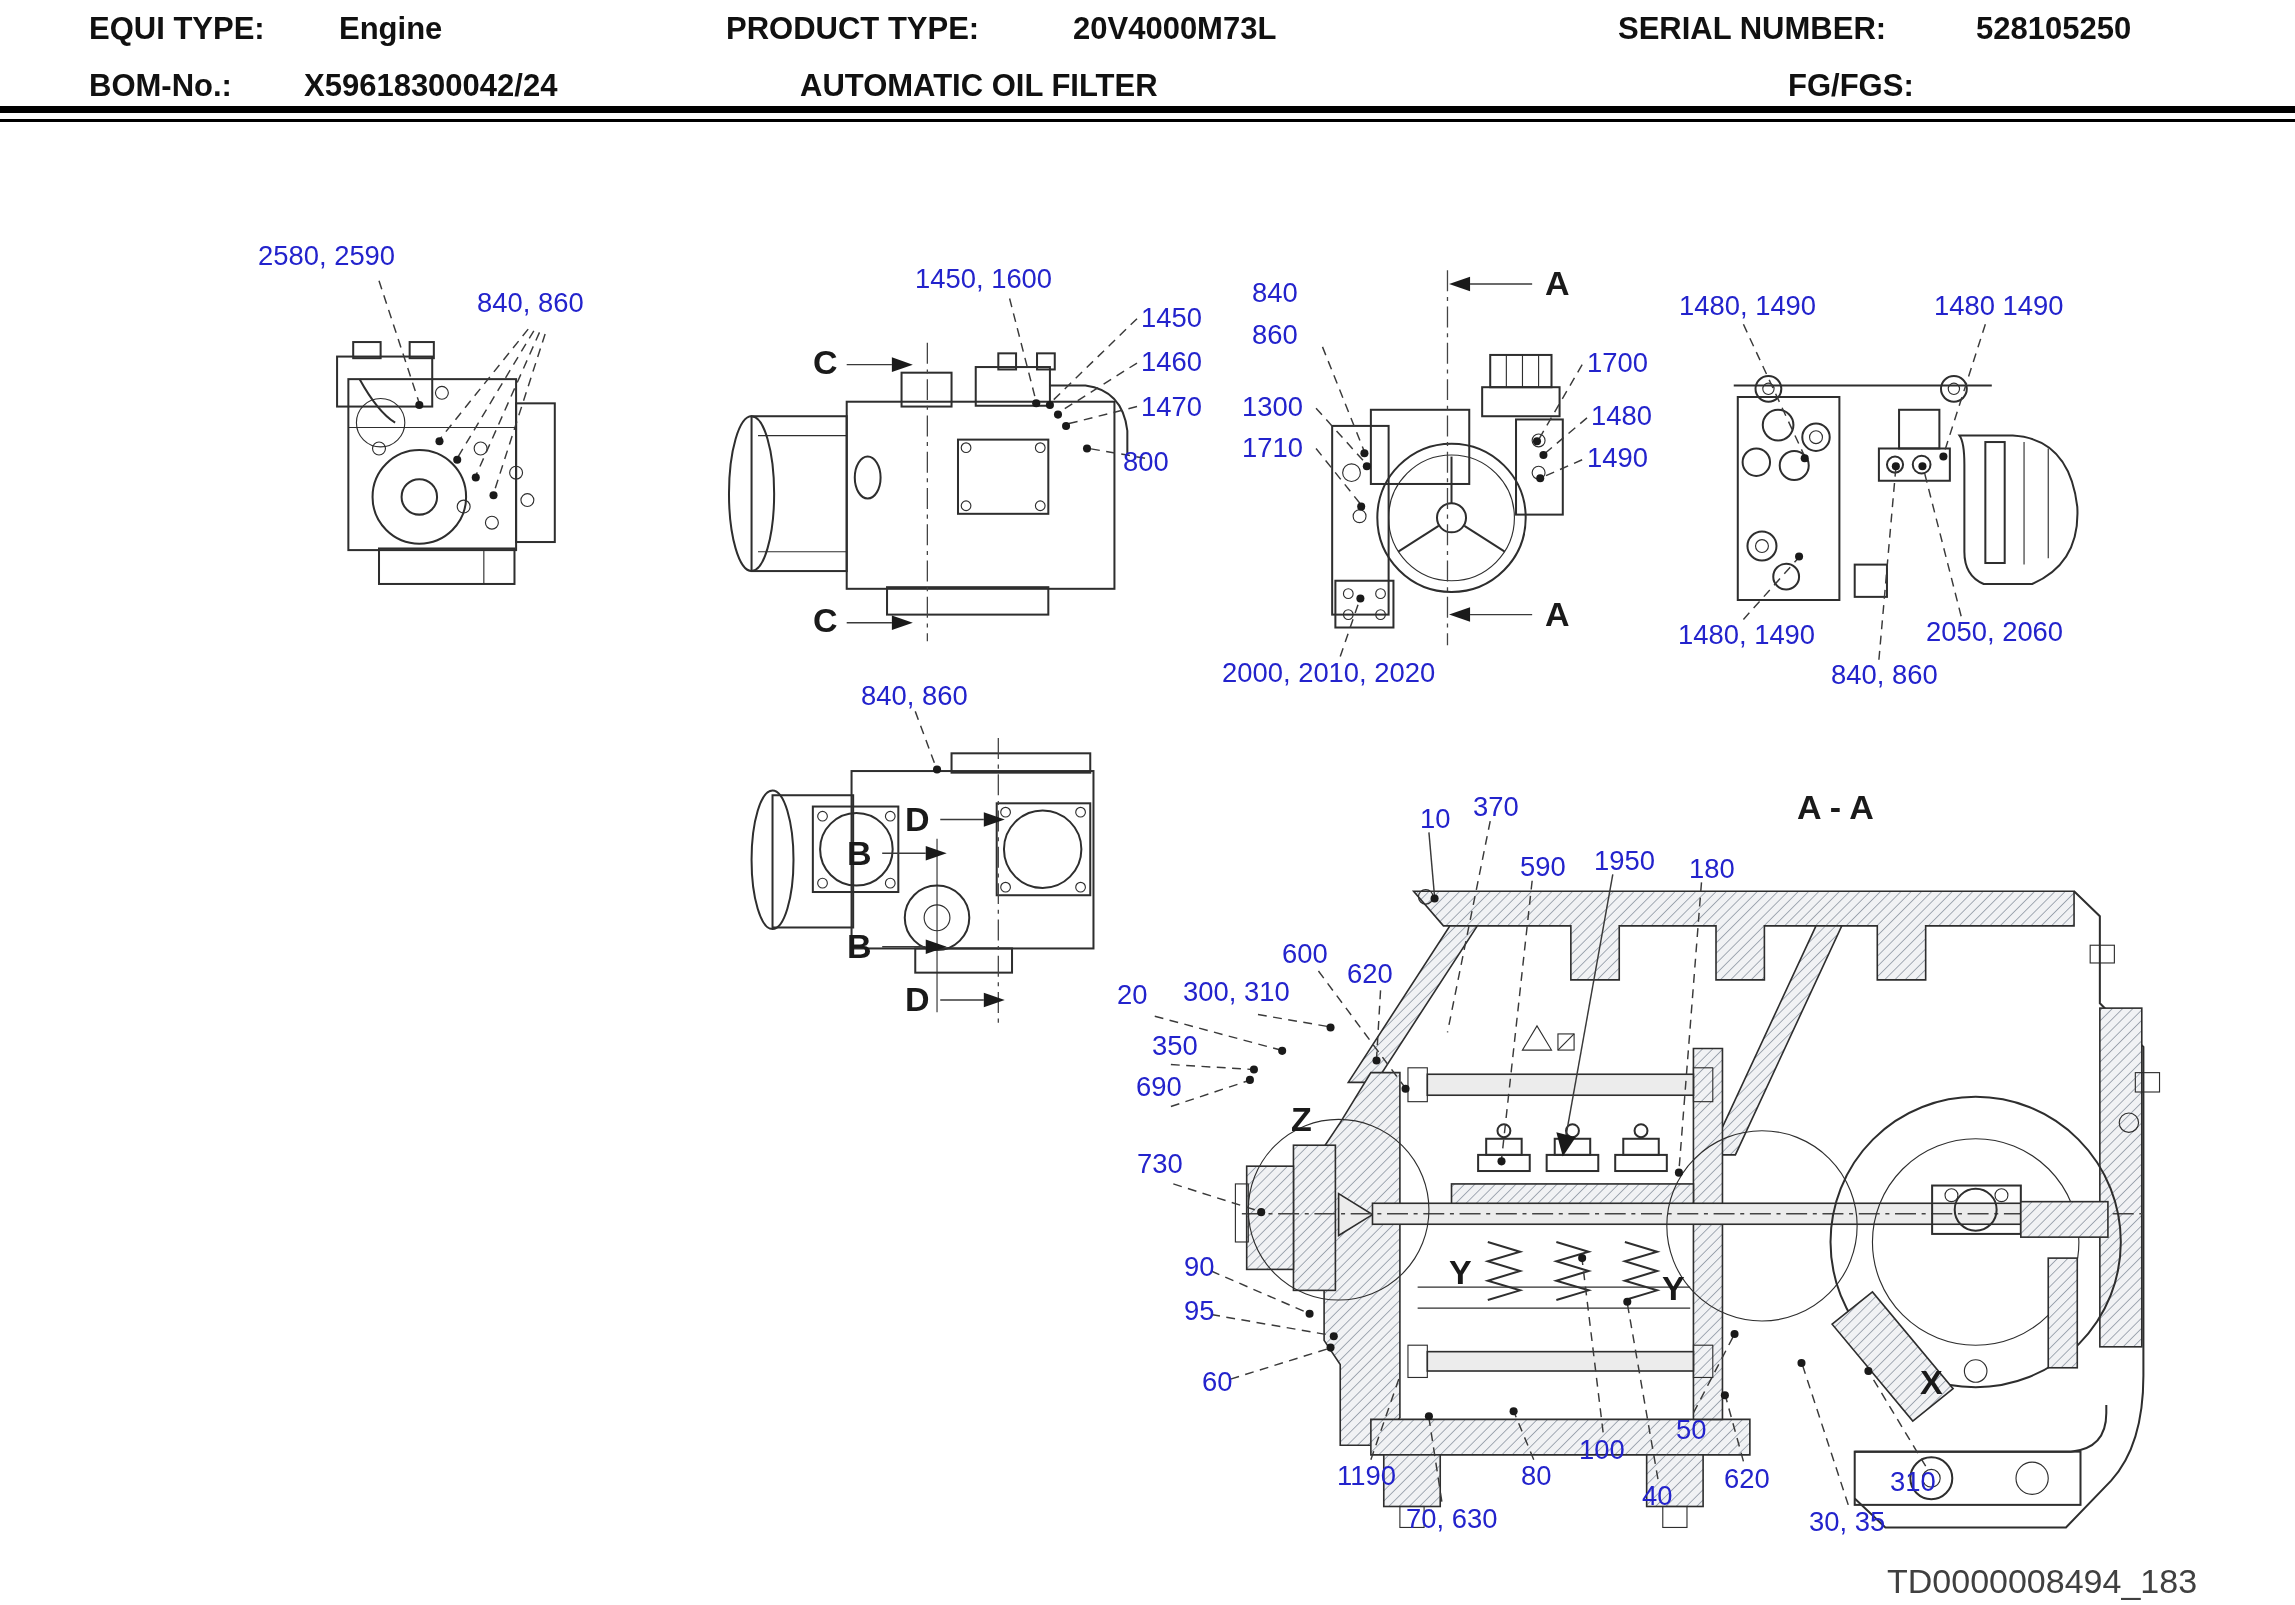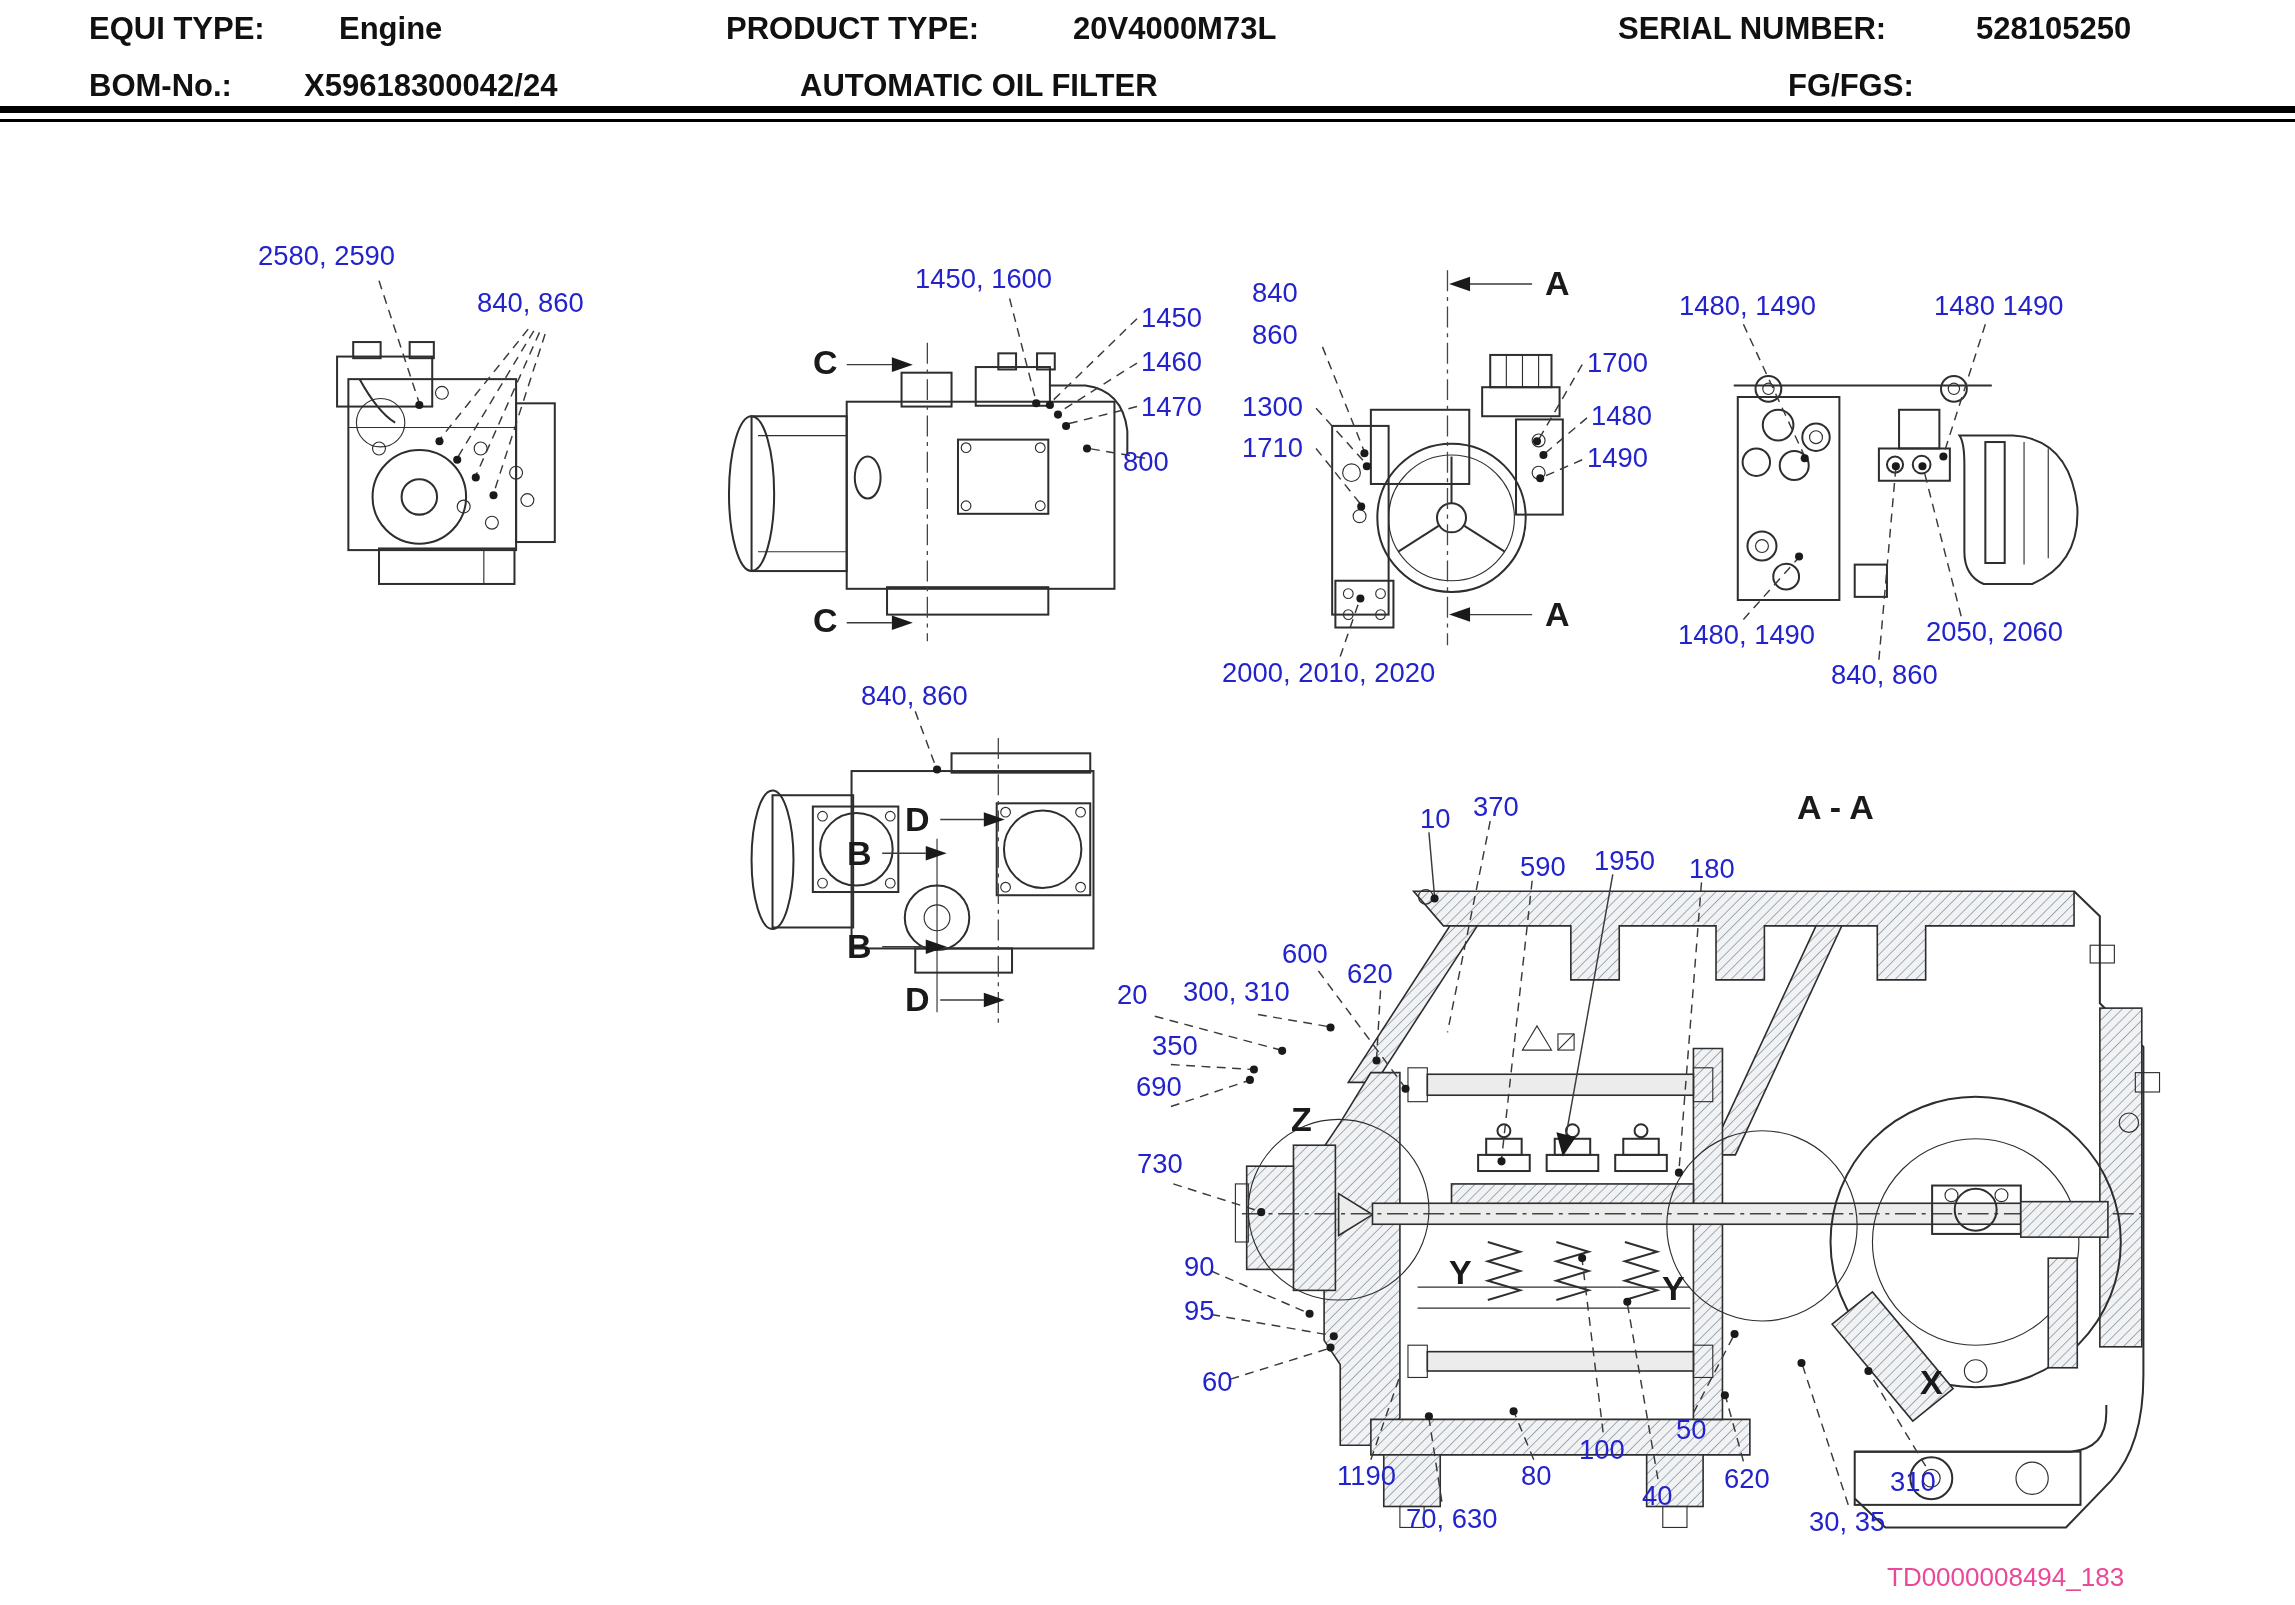--- a/index.html
+++ b/index.html
@@ -2,21 +2,21 @@
 <html style="font-size:13px"><head>
 <meta charset="utf-8">
 <style>
   html,body{margin:0;padding:0;background:#ffffff;}
   #page{position:relative;width:2295px;height:1605px;background:#ffffff;overflow:hidden;
         font-family:"Liberation Sans", sans-serif;border-radius:8px;}
   .hdr{position:absolute;font-weight:bold;font-size:31px;color:#111;white-space:nowrap;}
   .rule{position:absolute;left:0;width:2295px;background:#000;}
   .co{position:absolute;font-size:27.4px;color:#2323cc;white-space:nowrap;line-height:1;}
   .mk{position:absolute;font-size:34px;font-weight:bold;color:#1a1a1a;white-space:nowrap;line-height:1;}
-  .ftr{position:absolute;font-size:26px;color:#ec4899;white-space:nowrap;}
+  .ftr{position:absolute;font-size:34px;color:#404040;white-space:nowrap;}
   svg{position:absolute;left:0;top:0;}
   .ol{fill:none;stroke:#2e2e2e;stroke-width:2.5;}
   .th{fill:none;stroke:#2e2e2e;stroke-width:1.4;}
   .ht{fill:url(#h);stroke:#2e2e2e;stroke-width:2;}
   .lt{fill:#ececec;stroke:#2e2e2e;stroke-width:2;}
   .cl{fill:none;stroke:#444;stroke-width:1.6;stroke-dasharray:26 7 5 7;}
   .ldr{fill:none;stroke:#3a3a3a;stroke-width:1.8;}
   .ldd{fill:none;stroke:#3a3a3a;stroke-width:1.8;stroke-dasharray:11 8;}
   .dot{fill:#1a1a1a;}
   .ar{fill:#1a1a1a;}

